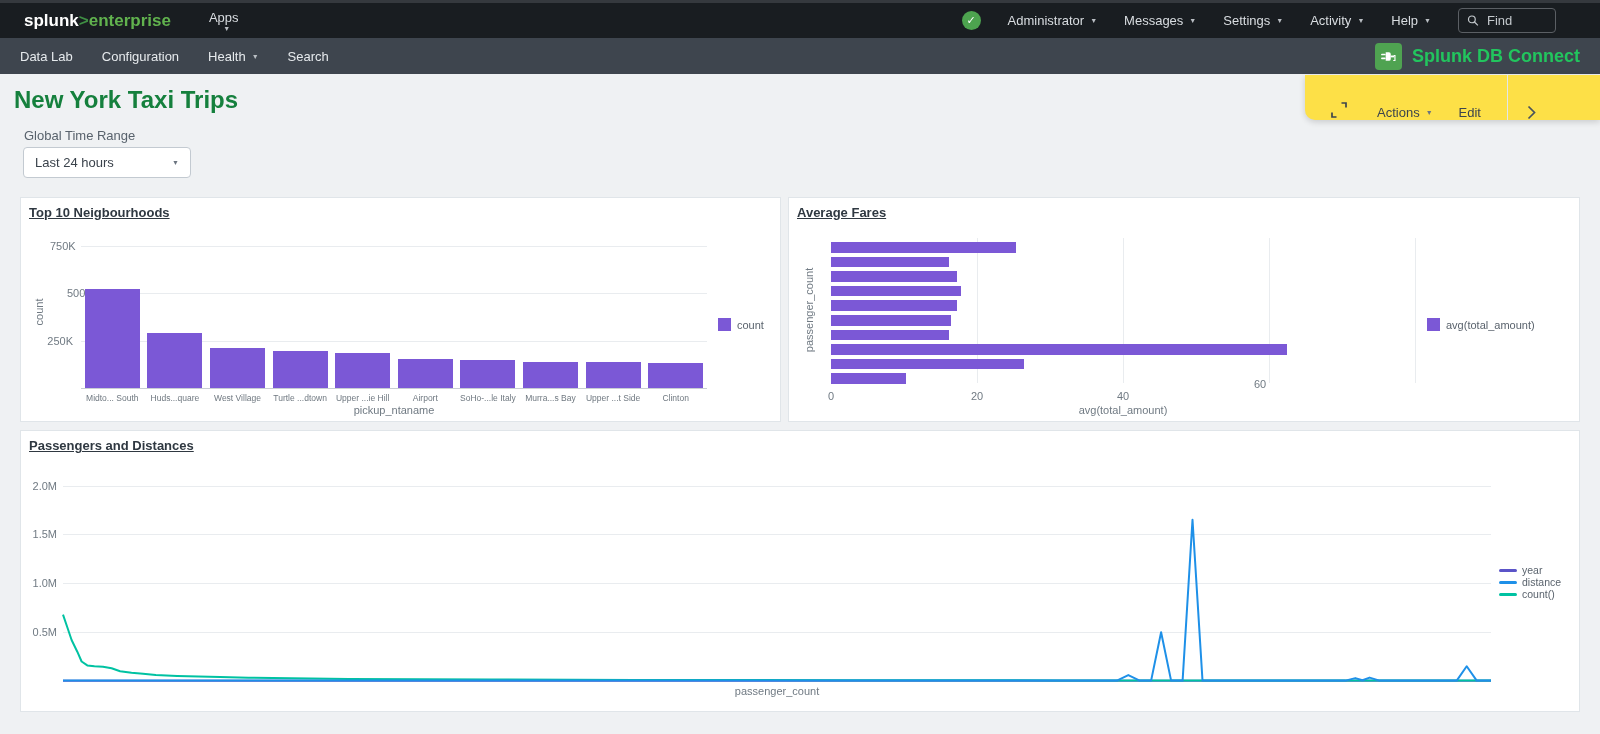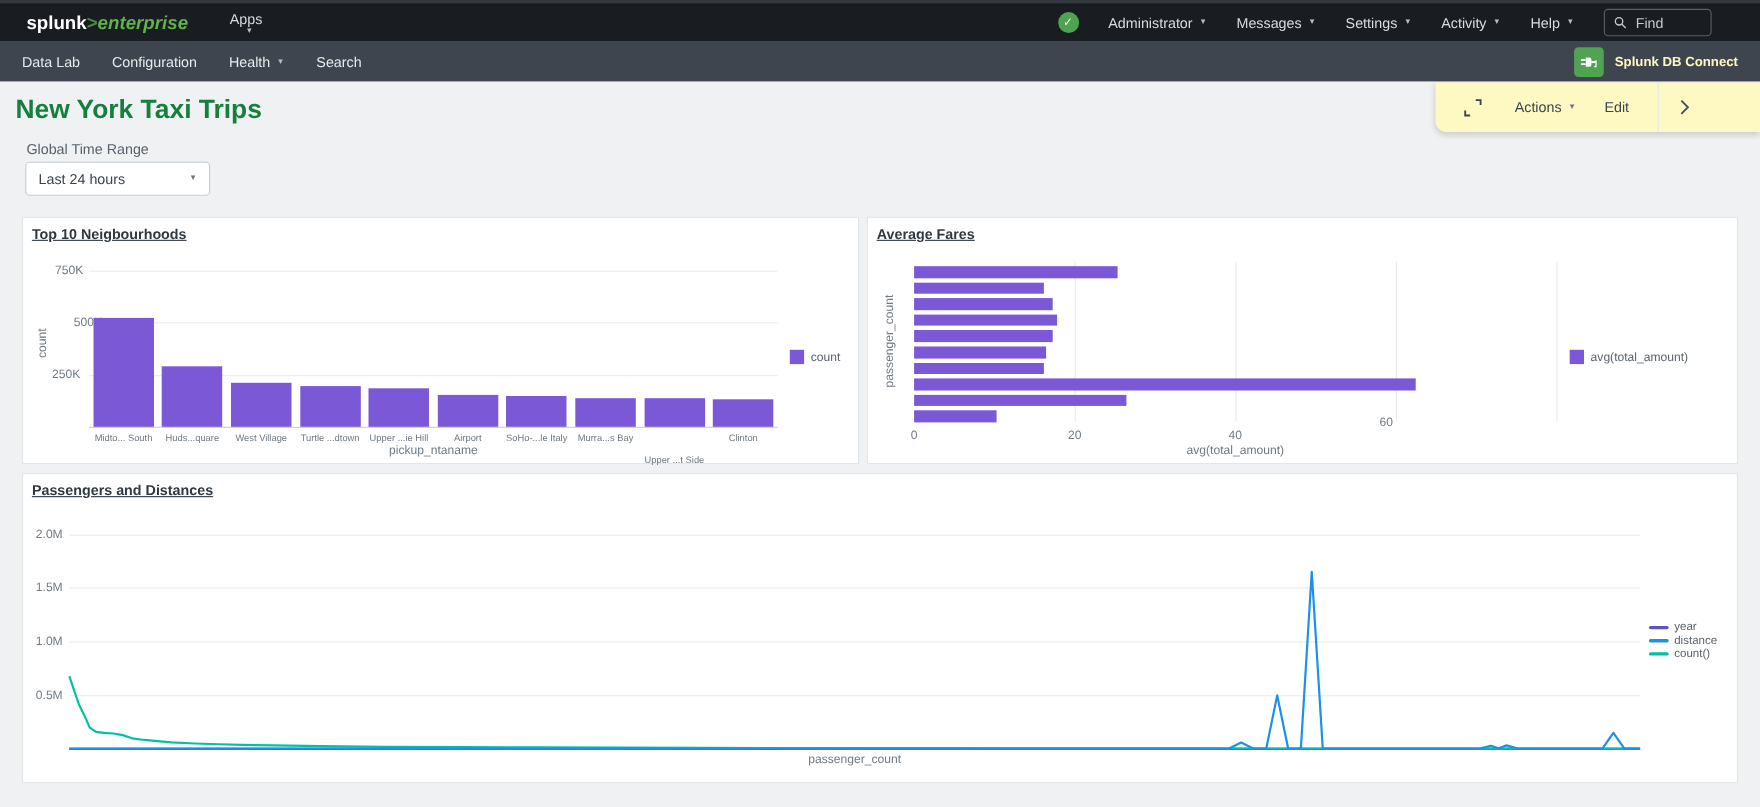--- a/index.html
+++ b/index.html
@@ -10,21 +10,21 @@
   }
   
   .topbar {
     position:absolute; top:0; left:0; right:0; height:38px;
     background:#191d21; border-top:3px solid #35393e;
     display:flex; align-items:center; padding:0 44px 0 24px;
   }
   .logo { font-size:17px; font-weight:bold; white-space:nowrap; cursor:pointer; }
   .lg-s { color:#ffffff; }
   .lg-gt { color:#3f8f44; }
-  .lg-e { color:#61b24e;font-style:italic; }
+  .lg-e { color:#61b24e; }
   .menu-item { color:#d9dde1; font-size:13px; display:flex; align-items:center; cursor:pointer; white-space:nowrap; }
   .caret { font-size:7px; margin-left:6px; position:relative; top:0px; color:#b9bec3; }
   .caret.dark { color:#6b7480; }
   .apps { margin-left:38px;flex-direction:column; }
   .top-right { margin-left:auto; display:flex; align-items:center; gap:27px; }
   .status-circle {
     width:19px; height:19px; border-radius:50%; background:#4da34f; color:#fff;
     font-size:11px; display:flex; align-items:center; justify-content:center; cursor:pointer;
   }
   .find-box {
@@ -37,27 +37,27 @@
   }
   .find-box input::placeholder { color:#c4c9cd; opacity:1; }
   
   .appbar {
     position:absolute; top:38px; left:0; right:0; height:36px; background:#3e454e;
     display:flex; align-items:center; padding:0 20px;
   }
   .appbar-item { color:#e6eaed; font-size:13px; margin-right:29px; display:flex; align-items:center; cursor:pointer; }
   .appbar-right { margin-left:auto; display:flex; align-items:center; gap:10px; cursor:pointer; }
   .db-icon { width:27px; height:27px; background:#4fa351; border-radius:4px; display:flex; align-items:center; justify-content:center; }
-  .app-name { color:#fef9c3; font-size:12px; font-weight:bold; }
+  .app-name { color:#22c55e; font-size:18px; font-weight:bold; }
   
   .content { position:absolute; top:74px; left:0; right:0; bottom:0; }
   .toolbar {
-    position:absolute; top:1px; right:0; width:295px; height:45px; background:#fef9c3;
+    position:absolute; top:1px; right:0; width:295px; height:45px; background:#fde047;
     border-radius:0 0 0 10px; box-shadow:0 2px 6px rgba(0,0,0,0.16);
-    display:flex; align-items:center; padding-left:24px;
+    display:flex; align-items:flex-end; padding-left:24px;
   }
   .tb-icon { margin-right:28px; cursor:pointer; display:flex; }
   .tb-item { font-size:13px; color:#3c444d; display:flex; align-items:center; cursor:pointer; }
   .tb-actions { margin-right:26px; }
   .tb-edit { margin-right:26px; }
   .tb-divider { width:1px; height:45px; background:#e2e6ea; }
   .tb-chevron { width:48px; display:flex; align-items:center; justify-content:center; cursor:pointer; }
   .page-title { position:absolute; left:14px; top:12px; margin:0; font-size:24px; font-weight:700; color:#15803d; }
   .time-label { position:absolute; left:24px; top:54px; font-size:13px; color:#58626c; }
   .time-dropdown {
@@ -191,21 +191,21 @@
         <div class="abs catlabel" style="left: 247.8px; top: 195px; width: 62.6px; text-align: center; white-space: nowrap;">Turtle ...dtown</div>
         <div class="abs" style="left: 314.2px; top: 155.23px; width: 55px; height: 34.77px; background: rgb(123, 88, 214);"></div>
         <div class="abs catlabel" style="left: 310.4px; top: 195px; width: 62.6px; text-align: center; white-space: nowrap;">Upper ...ie Hill</div>
         <div class="abs" style="left: 376.8px; top: 161.12px; width: 55px; height: 28.88px; background: rgb(123, 88, 214);"></div>
         <div class="abs catlabel" style="left: 373px; top: 195px; width: 62.6px; text-align: center; white-space: nowrap;">Airport</div>
         <div class="abs" style="left: 439.4px; top: 162.45px; width: 55px; height: 27.55px; background: rgb(123, 88, 214);"></div>
         <div class="abs catlabel" style="left: 435.6px; top: 195px; width: 62.6px; text-align: center; white-space: nowrap;">SoHo-...le Italy</div>
         <div class="abs" style="left: 502px; top: 163.97px; width: 55px; height: 26.03px; background: rgb(123, 88, 214);"></div>
         <div class="abs catlabel" style="left: 498.2px; top: 195px; width: 62.6px; text-align: center; white-space: nowrap;">Murra...s Bay</div>
         <div class="abs" style="left: 564.6px; top: 164.16px; width: 55px; height: 25.84px; background: rgb(123, 88, 214);"></div>
-        <div class="abs catlabel" style="left: 560.8px; top: 195px; width: 62.6px; text-align: center; white-space: nowrap; margin-top: 20px;">Upper ...t Side</div>
+        <div class="abs catlabel" style="left: 560.8px; top: 195px; width: 62.6px; text-align: center; white-space: nowrap;">Upper ...t Side</div>
         <div class="abs" style="left: 627.2px; top: 165.49px; width: 55px; height: 24.51px; background: rgb(123, 88, 214);"></div>
         <div class="abs catlabel" style="left: 623.4px; top: 195px; width: 62.6px; text-align: center; white-space: nowrap;">Clinton</div>
         <div class="abs axlabel" style="left: 60px; top: 206px; width: 626px; text-align: center;">pickup_ntaname</div>
         <div class="abs axlabel" style="left: 18px; top: 114px; transform: translate(-50%, -50%) rotate(-90deg); white-space: nowrap;">count</div>
         <div class="abs" style="left: 697px; top: 120px; display: flex; align-items: center; gap: 6px;">
           <div style="width: 13px; height: 13px; background: rgb(123, 88, 214);"></div>
           <div style="font-size: 11px; color: rgb(90, 99, 109);">count</div>
         </div>
       </div>
   </div>

